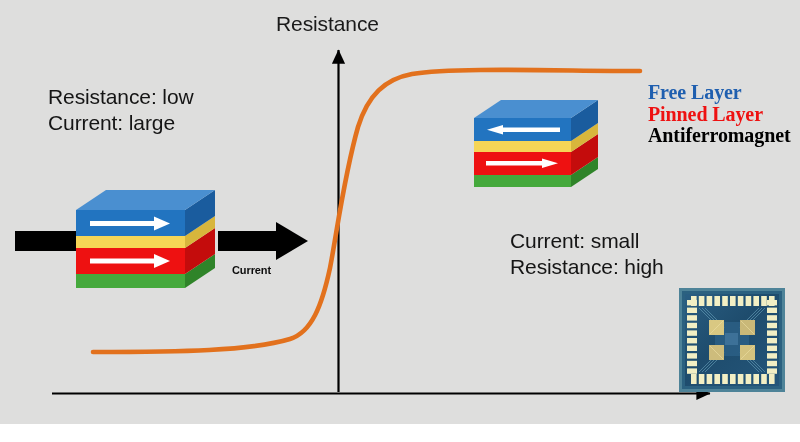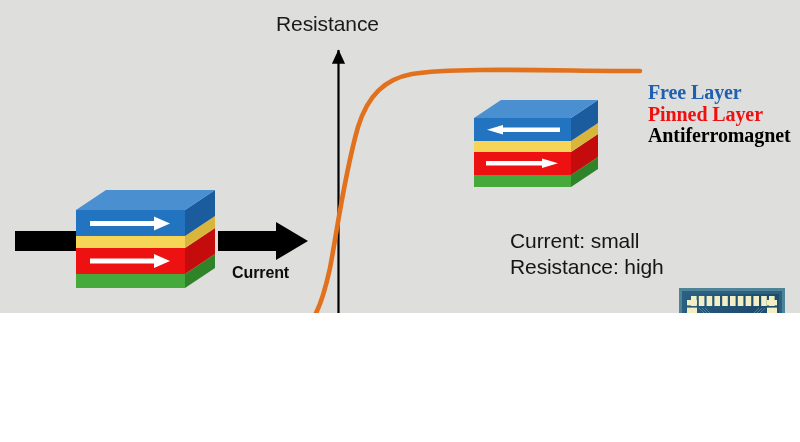--- a/index.html
+++ b/index.html
@@ -4,21 +4,21 @@
 <title>MTJ Resistance vs Magnetic Field</title>
 <style>
   html, body {
     margin: 0;
     padding: 0;
     background: #ffffff;
   }
   #stage {
     position: relative;
     width: 800px;
-    height: 313px;
+    height: 424px;
     background: #dededd;
     overflow: hidden;
     font-family: "Liberation Sans", sans-serif;
     -webkit-font-smoothing: antialiased;
   }
 
   
   #axes-svg, #curve-svg {
     position: absolute;
     left: 0; top: 0;
@@ -49,21 +49,21 @@
   }
   #note-left  { left: 48px;  top: 84px; }
   #note-right { left: 510px; top: 228px; }
   .note-line { display: block; }
 
   
   #current-label {
     position: absolute;
     left: 232px; top: 264px;
     color: #0d0d0d;
-    font-size: 16px;
+    font-size: 11px;
     font-weight: bold;
     letter-spacing: -0.1px;
     white-space: nowrap;
   }
 
   
   #current-arrow-svg {
     position: absolute;
     left: 0; top: 0;
     width: 800px; height: 442px;
@@ -202,20 +202,24 @@
       <span>Free Layer</span>
     </div>
     <div class="legend-row" style="color:#EE1111;">
       <span>Pinned Layer</span>
     </div>
     <div class="legend-row" style="color:#000000;">
       <span>Antiferromagnet</span>
     </div>
   </div>
 
+  <div class="note-block" id="note-left">
+    <span class="note-line">Resistance: low</span>
+    <span class="note-line">Current: large</span>
+  </div>
 
   <div class="note-block" id="note-right">
     <span class="note-line">Current: small</span>
     <span class="note-line">Resistance: high</span>
   </div>
 
   <div id="chip-photo">
     <svg width="106" height="104" viewBox="0 0 106 104">
       <defs>
         <linearGradient id="dieGrad" x1="0" y1="0" x2="1" y2="1">

